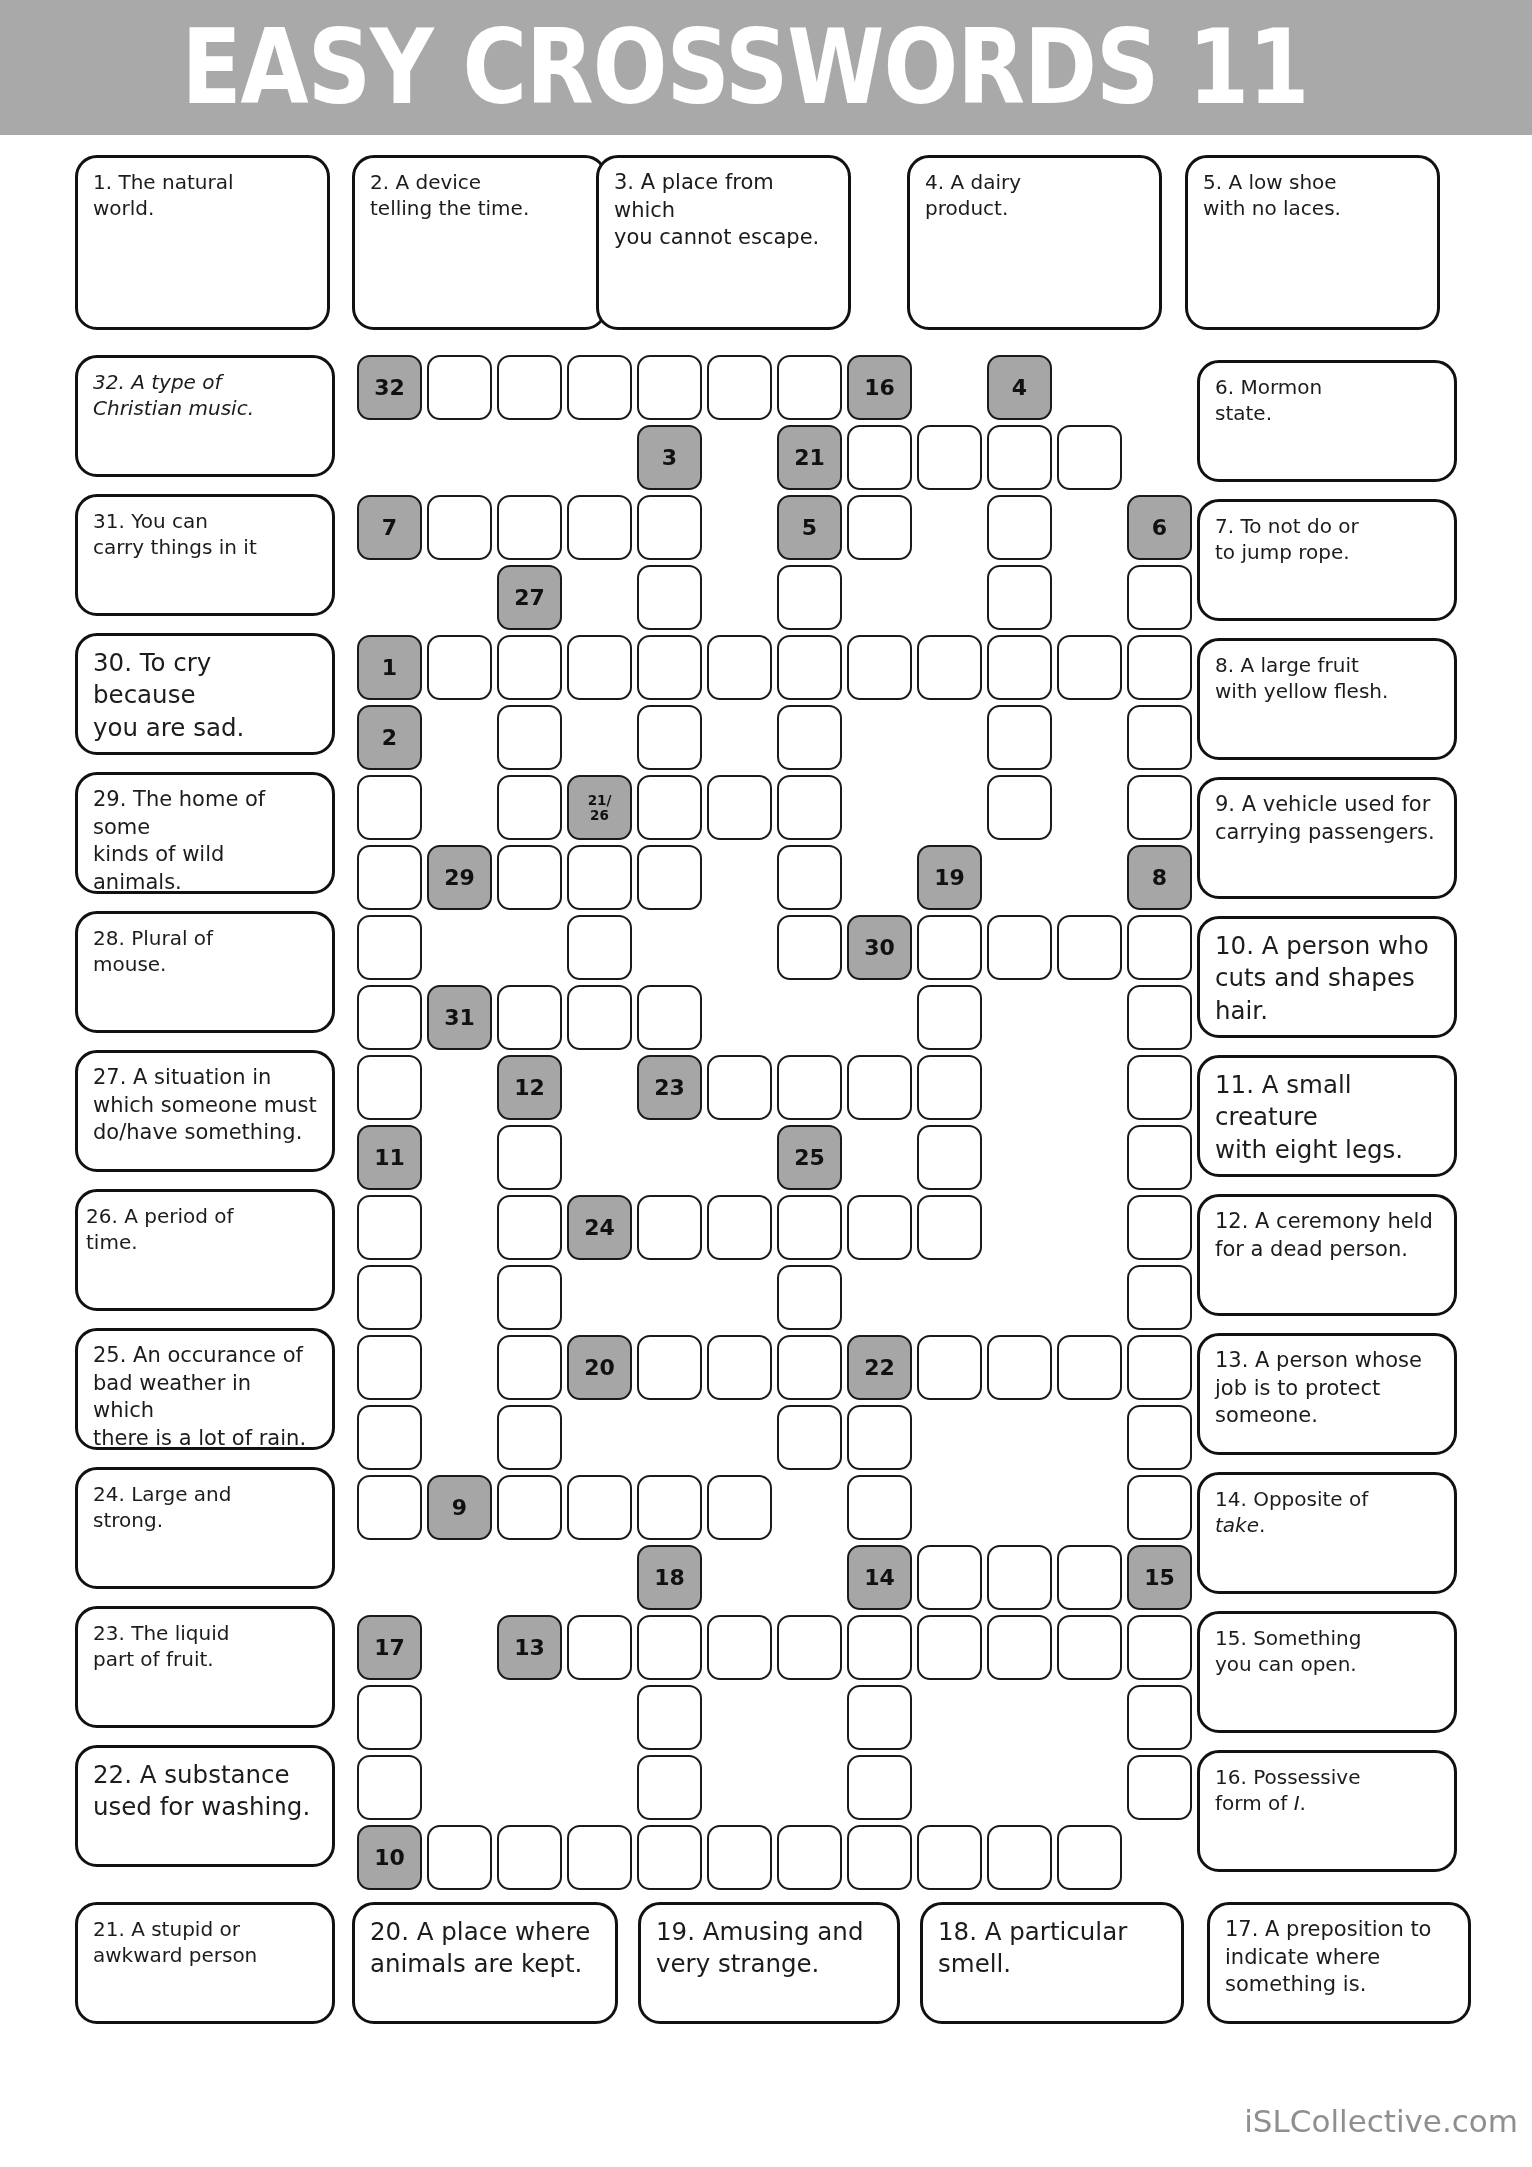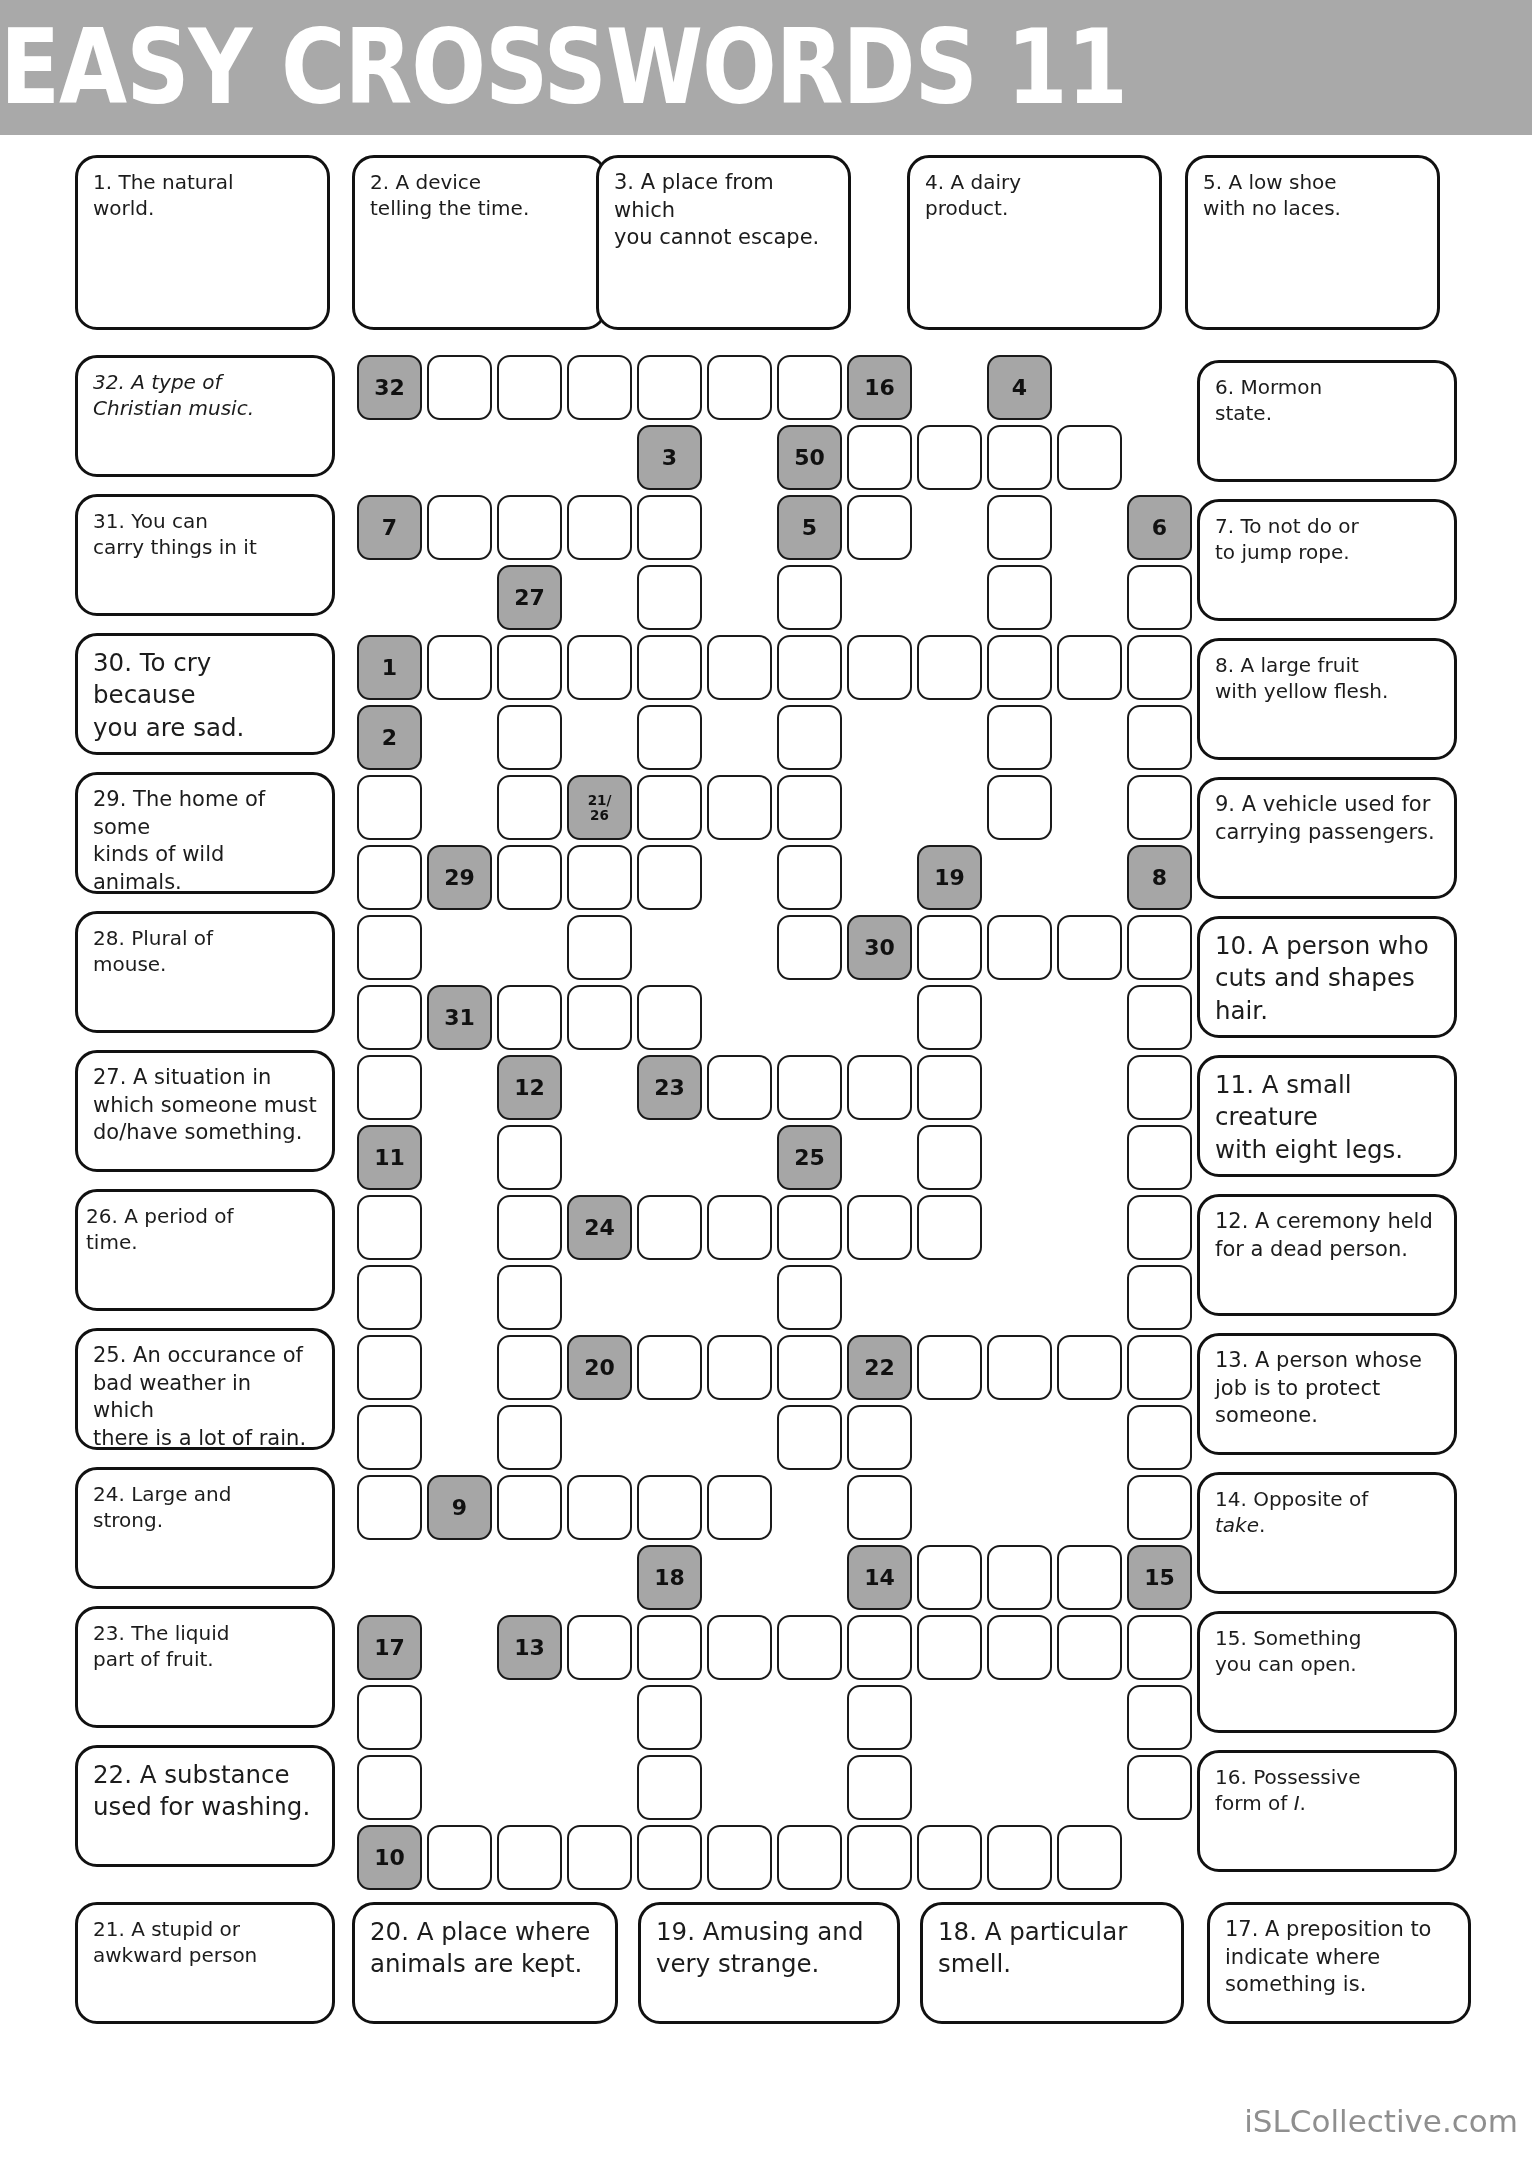--- a/index.html
+++ b/index.html
@@ -3,21 +3,21 @@
 <meta charset="utf-8">
 <style>
   html,body{margin:0;padding:0;background:#e8e8e8;}
   .page{
     position:relative;width:1532px;height:2167px;background:#ffffff;
     font-family:"DejaVu Sans", sans-serif;overflow:hidden;margin:0 auto;
   }
   
   .header-bar{
     position:absolute;left:0;top:0;width:1532px;height:135px;background:#a9a9a9;
-    display:flex;align-items:center;justify-content:flex-start;
+    display:flex;align-items:center;justify-content:center;
   }
   .header-title{
     color:#ffffff;font-weight:bold;font-size:88px;letter-spacing:-1px;
     padding-right:42px;transform:scaleY(1.18);transform-origin:center;
     white-space:nowrap;
   }
   
   .clue-box{
     position:absolute;background:#ffffff;border:3px solid #111111;border-radius:22px;
     box-sizing:border-box;padding:11px 15px;color:#1c1c1c;
@@ -208,21 +208,21 @@
       <div class="cell gray" style="left: 490px; top: 0px;">
         <span class="cell-num">16</span>
       </div>
       <div class="cell gray" style="left: 630px; top: 0px;">
         <span class="cell-num">4</span>
       </div>
       <div class="cell gray" style="left: 280px; top: 70px;">
         <span class="cell-num">3</span>
       </div>
       <div class="cell gray" style="left: 420px; top: 70px;">
-        <span class="cell-num">50</span>
+        <span class="cell-num">21</span>
       </div>
       <div class="cell" style="left: 490px; top: 70px;"></div>
       <div class="cell" style="left: 560px; top: 70px;"></div>
       <div class="cell" style="left: 630px; top: 70px;"></div>
       <div class="cell" style="left: 700px; top: 70px;"></div>
       <div class="cell gray" style="left: 0px; top: 140px;">
         <span class="cell-num">7</span>
       </div>
       <div class="cell" style="left: 70px; top: 140px;"></div>
       <div class="cell" style="left: 140px; top: 140px;"></div>

